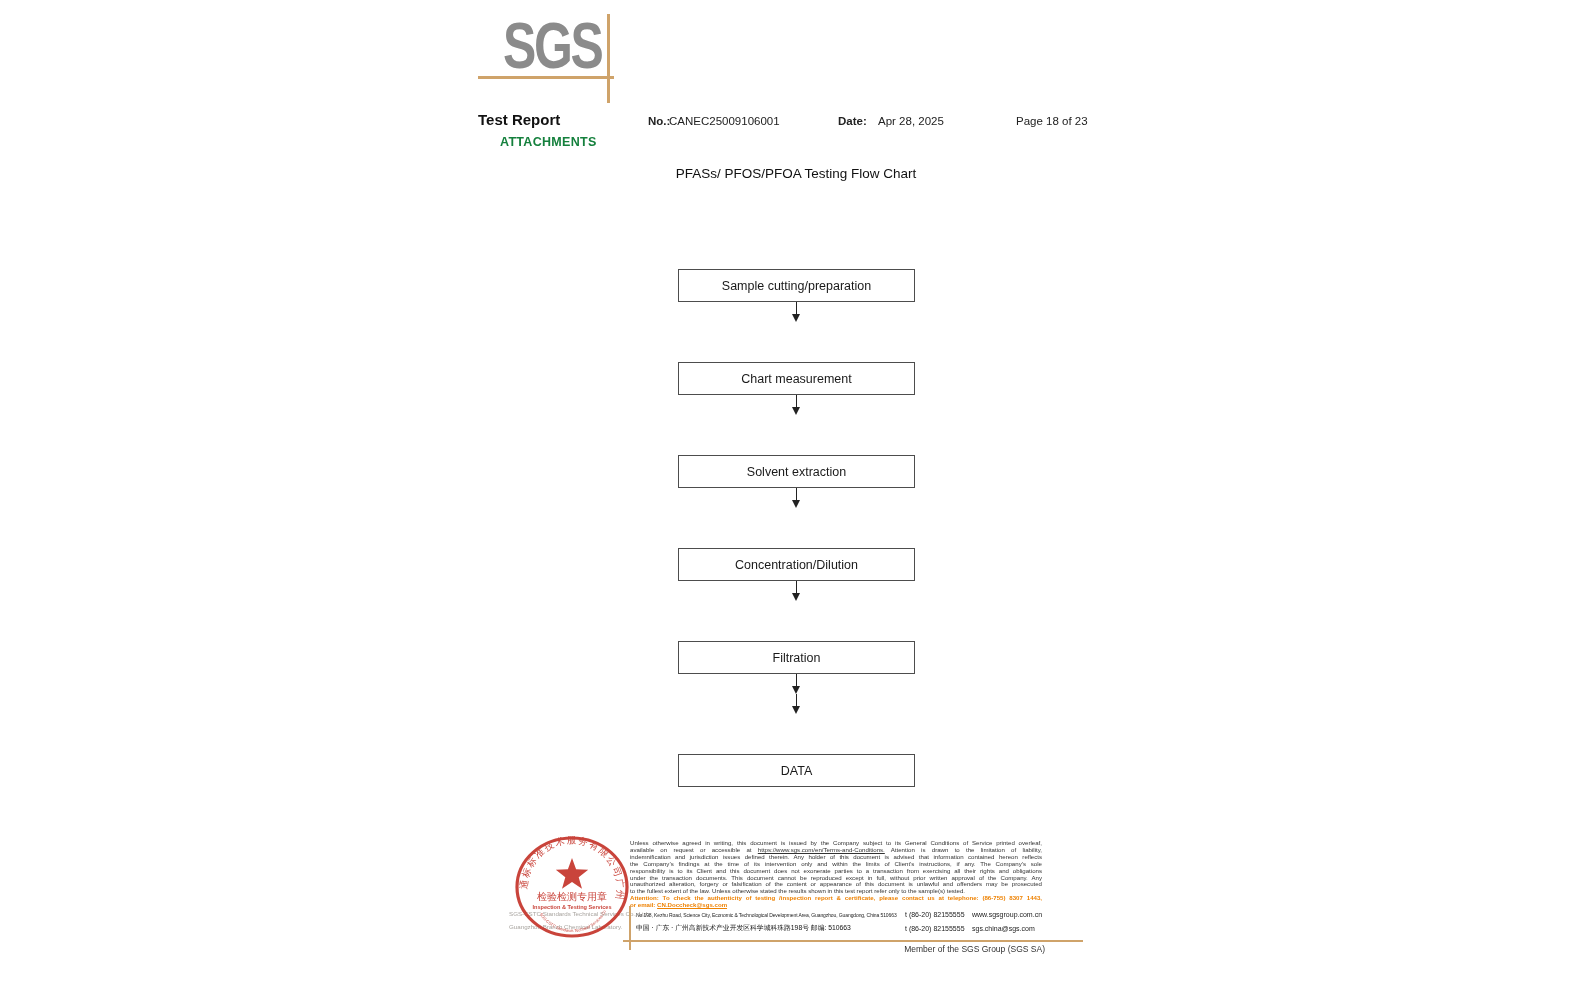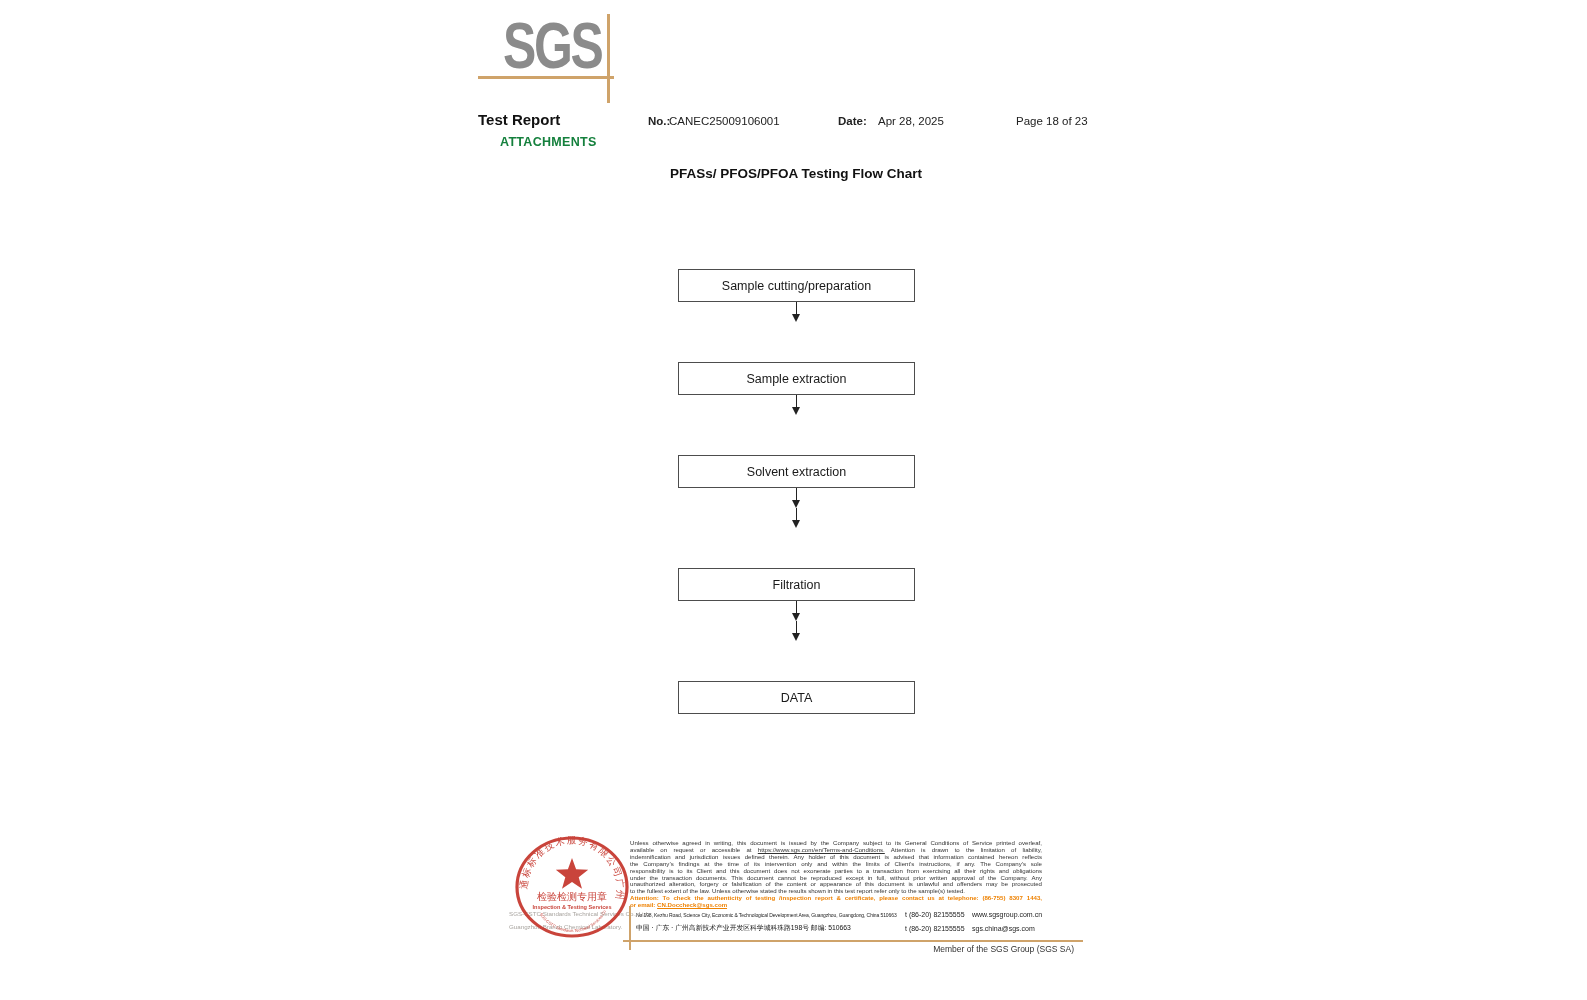--- a/index.html
+++ b/index.html
@@ -17,21 +17,21 @@
   .rpt-title{left:478px;top:111px;font-size:15px;font-weight:bold;color:#111;}
   .hdr{top:115px;font-size:11.5px;color:#222;}
   .hdr.b{font-weight:bold;}
   .no-label{left:648px;} .no-value{left:669px;}
   .date-label{left:838px;} .date-value{left:878px;}
   .page-ind{left:1016px;}
   .attachments{left:500px;top:135px;font-size:12.5px;font-weight:bold;color:#15803d;letter-spacing:.3px;}
 
   
   .flow-title{left:596px;top:166px;width:400px;text-align:center;
-              font-size:13.5px;font-weight:bold;color:#111;}
+              font-size:13.5px;font-weight:normal;color:#111;}
   .flow-steps{left:678px;top:229px;width:237px;}
   .flow-step{width:237px;}
   .flow-box{box-sizing:border-box;width:237px;height:33px;border:1.5px solid #4d4d4d;
             background:#fff;display:flex;align-items:center;justify-content:center;
             font-size:12.5px;color:#1a1a1a;margin-top:40px;}
   .flow-arrow{position:relative;height:20px;width:237px;}
   .flow-arrow::before{content:"";position:absolute;left:50%;top:0;width:1.6px;height:13px;
                       margin-left:-0.8px;background:#222;}
   .flow-arrow::after{content:"";position:absolute;left:50%;top:12px;margin-left:-4.5px;
                      border-left:4.5px solid transparent;border-right:4.5px solid transparent;
@@ -48,21 +48,21 @@
   .attention .legal-line:last-child{text-align-last:left;}
   .link{text-decoration:underline;}
   .addr-block{left:636px;top:908px;width:404px;}
   .addr-row{display:grid;grid-template-columns:269px 67px auto;align-items:center;height:13.5px;}
   .addr-en{font-size:5px;color:#222;letter-spacing:-0.1px;white-space:nowrap;}
   .addr-cn{font-size:6.8px;color:#111;white-space:nowrap;}
   .addr-phone{font-size:7px;color:#222;white-space:nowrap;}
   .addr-web{font-size:7px;color:#222;white-space:nowrap;}
   .foot-vline{left:629px;top:906px;width:2px;height:44px;background:#cfa36a;}
   .foot-hline{left:623px;top:940px;width:460px;height:2.2px;background:#cfa36a;}
-  .member{left:900px;top:944px;width:145px;font-size:8.5px;color:#333;text-align:right;margin-left:29px;}
+  .member{left:900px;top:944px;width:145px;font-size:8.5px;color:#333;text-align:right;}
 </style>
 </head>
 <body>
 
 <div class="page">
 
   <div class="abs logo-text">SGS</div>
   <div class="abs logo-hline"></div>
   <div class="abs logo-vline"></div>
 
@@ -76,30 +76,31 @@
 
   <div class="abs flow-title">PFASs/ PFOS/PFOA Testing Flow Chart</div>
   <div class="abs flow-steps">
 
       <div class="flow-step">
         <div class="flow-box">Sample cutting/preparation</div>
         <div class="flow-arrow"></div>
       </div>
 
       <div class="flow-step">
-        <div class="flow-box">Sample extraction</div>
+        <div class="flow-box">Chart measurement</div>
         <div class="flow-arrow"></div>
       </div>
 
       <div class="flow-step">
         <div class="flow-box">Solvent extraction</div>
         <div class="flow-arrow"></div>
       </div>
 
       <div class="flow-step">
+        <div class="flow-box">Concentration/Dilution</div>
         <div class="flow-arrow"></div>
       </div>
 
       <div class="flow-step">
         <div class="flow-box">Filtration</div>
         <div class="flow-arrow"></div>
       </div>
 
       <div class="flow-step">
         <div class="flow-arrow"></div>

